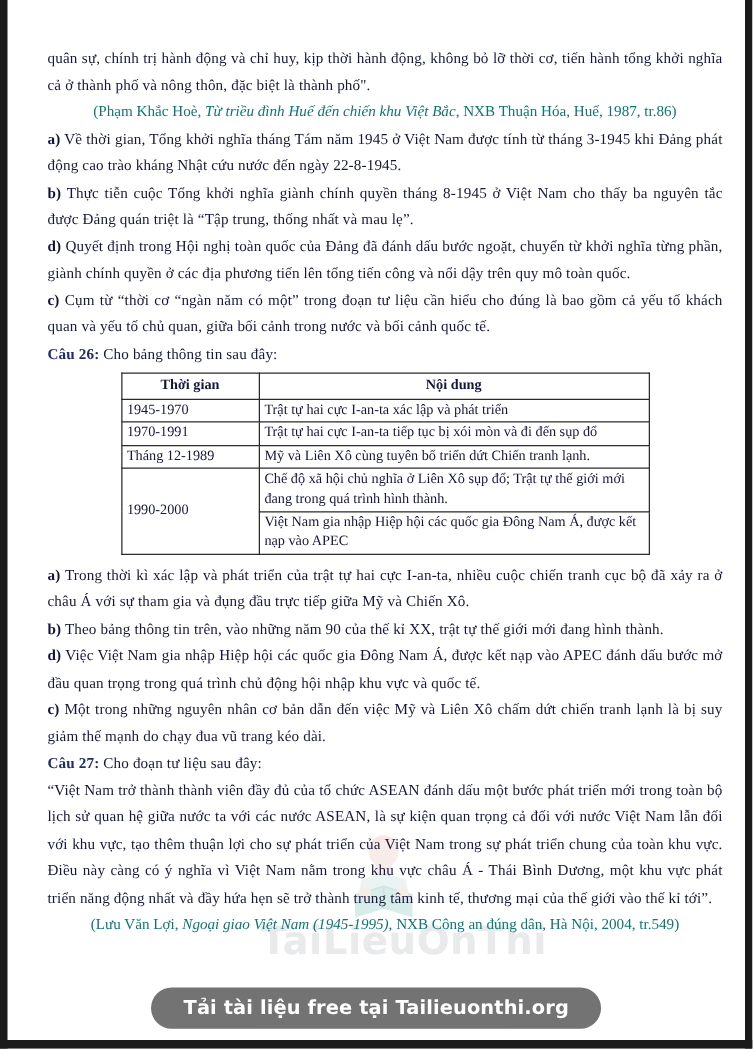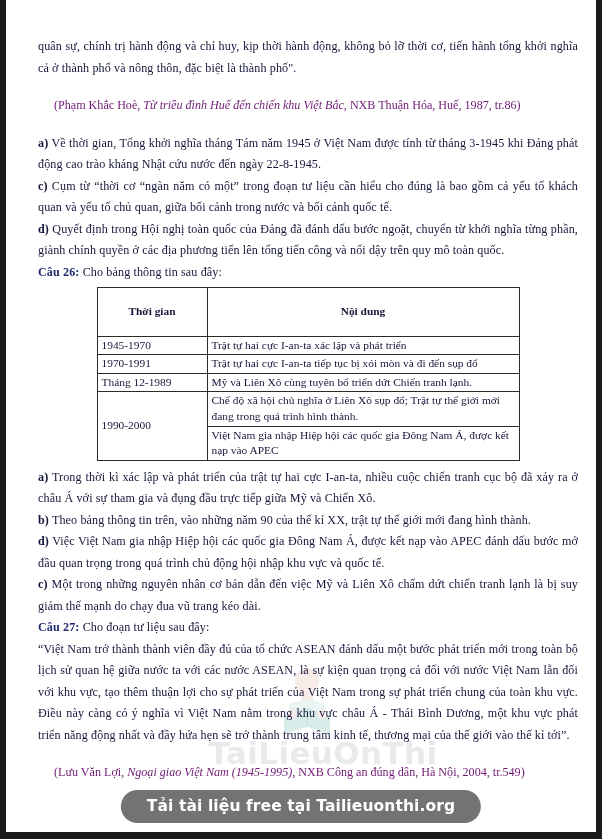--- a/index.html
+++ b/index.html
@@ -32,25 +32,25 @@
     margin: 0 0 0px 0;
     font-size: 12.1px;
     line-height: 21.5px;
     color: #15173a;
     text-align: justify;
     text-justify: inter-word;
     letter-spacing: 0.01em;
   }
   p.para.nojust { text-align: left; }
   p.center {
-    margin: 16px;
+    margin: 0;
     font-size: 12.1px;
     line-height: 21.5px;
-    color: #701a75;
-    text-align: left;
+    color: #0f766e;
+    text-align: center;
   }
   .lbl {
     font-weight: bold;
     color: #12143a;
   }
   .q-lbl {
     font-weight: bold;
     color: #1f2b6c;
   }
   em, .ital { font-style: italic; }
@@ -70,21 +70,21 @@
     border: 1px solid #2a2a2a;
     font-size: 11.4px;
     line-height: 15.6px;
     color: #15173a;
     padding: 1px 4px;
     vertical-align: top;
   }
   table.info th {
     text-align: center;
     font-weight: bold;
-    padding: 16px 4px;
+    padding: 2px 4px;
   }
   table.info td.time {
     text-align: left;
     vertical-align: middle;
     white-space: nowrap;
   }
   col.c-time { width: 110px; }
   col.c-body { width: 312px; }
 
   
@@ -151,24 +151,25 @@
   <div id="wm-text">TaiLieuOnThi</div>
 
   <div id="content">
 
     <p class="para">quân sự, chính trị hành động và chỉ huy, kịp thời hành động, không bỏ lỡ thời cơ, tiến hành tổng khởi nghĩa cả ở thành phố và nông thôn, đặc biệt là thành phố".</p>
 
     <p class="center"><span>(Phạm Khắc Hoè, </span><em>Từ triều đình Huế đến chiến khu Việt Bắc</em><span>, NXB Thuận Hóa, Huế, 1987, tr.86)</span></p>
 
     <p class="para"><span class="lbl">a)</span><span> Về thời gian, Tổng khởi nghĩa tháng Tám năm 1945 ở Việt Nam được tính từ tháng 3-1945 khi Đảng phát động cao trào kháng Nhật cứu nước đến ngày 22-8-1945.</span></p>
 
+    <p class="para"><span class="lbl">b)</span><span> Thực tiễn cuộc Tổng khởi nghĩa giành chính quyền tháng 8-1945 ở Việt Nam cho thấy ba nguyên tắc được Đảng quán triệt là “Tập trung, thống nhất và mau lẹ”.</span></p>
+
+    <p class="para"><span class="lbl">d)</span><span> Quyết định trong Hội nghị toàn quốc của Đảng đã đánh dấu bước ngoặt, chuyển từ khởi nghĩa từng phần, giành chính quyền ở các địa phương tiến lên tổng tiến công và nổi dậy trên quy mô toàn quốc.</span></p>
 
     <p class="para"><span class="lbl">c)</span><span> Cụm từ “thời cơ “ngàn năm có một” trong đoạn tư liệu cần hiểu cho đúng là bao gồm cả yếu tố khách quan và yếu tố chủ quan, giữa bối cảnh trong nước và bối cảnh quốc tế.</span></p>
-
-    <p class="para"><span class="lbl">d)</span><span> Quyết định trong Hội nghị toàn quốc của Đảng đã đánh dấu bước ngoặt, chuyển từ khởi nghĩa từng phần, giành chính quyền ở các địa phương tiến lên tổng tiến công và nổi dậy trên quy mô toàn quốc.</span></p>
 
     <p class="para nojust"><span class="q-lbl">Câu 26:</span><span> Cho bảng thông tin sau đây:</span></p>
 
     <div class="tbl-wrap">
       <table class="info">
         <colgroup>
             <col class="c-time">
             <col class="c-body">
           </colgroup>
         <thead>

